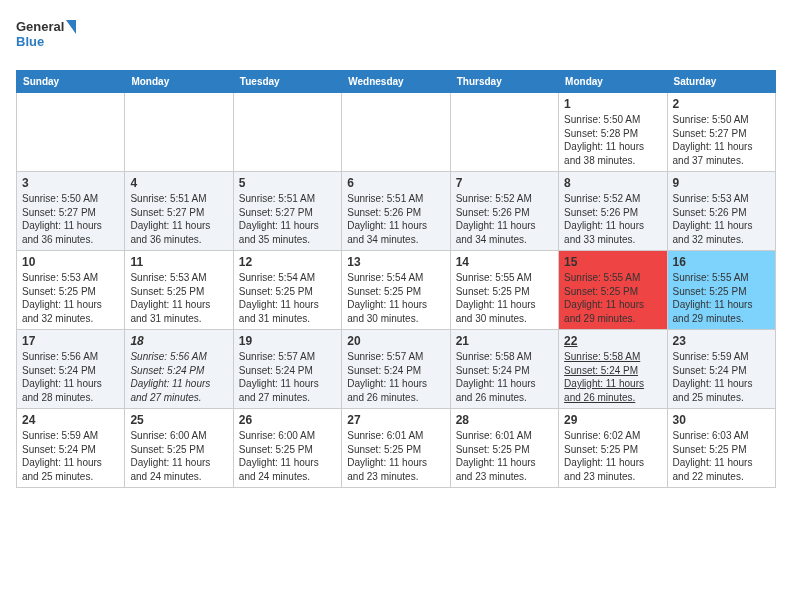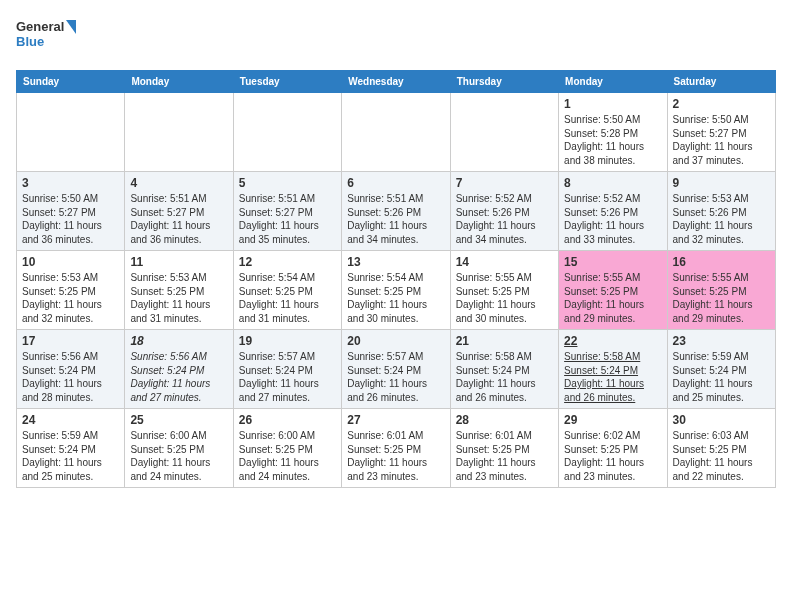--- a/index.html
+++ b/index.html
@@ -207,28 +207,28 @@
 Daylight: 11 hours
 and 30 minutes.</div>
         </td>
         <td style="background-color: rgb(255, 255, 255);">
           <div class="day-num">14</div>
           <div class="day-info" style="white-space: pre-line;">Sunrise: 5:55 AM
 Sunset: 5:25 PM
 Daylight: 11 hours
 and 30 minutes.</div>
         </td>
-        <td style="background-color: #f9a8d4;">
+        <td style="background-color: #ef4444;">
           <div class="day-num">15</div>
           <div class="day-info" style="white-space: pre-line;">Sunrise: 5:55 AM
 Sunset: 5:25 PM
 Daylight: 11 hours
 and 29 minutes.</div>
         </td>
-        <td style="background-color: #f9a8d4;">
+        <td style="background-color: #7dd3fc;">
           <div class="day-num">16</div>
           <div class="day-info" style="white-space: pre-line;">Sunrise: 5:55 AM
 Sunset: 5:25 PM
 Daylight: 11 hours
 and 29 minutes.</div>
         </td>
       </tr>
       <tr>
         <td style="background-color: rgb(240, 244, 248);">
           <div class="day-num">17</div>

